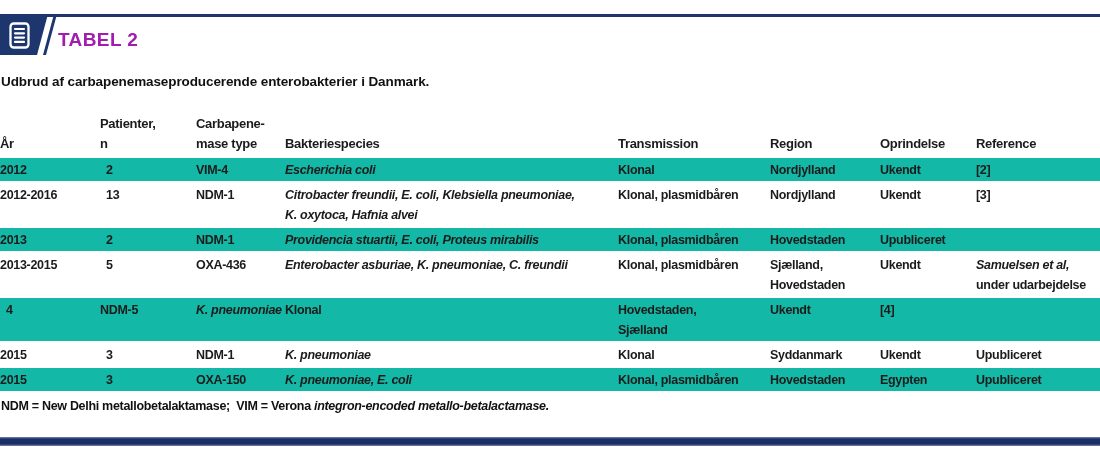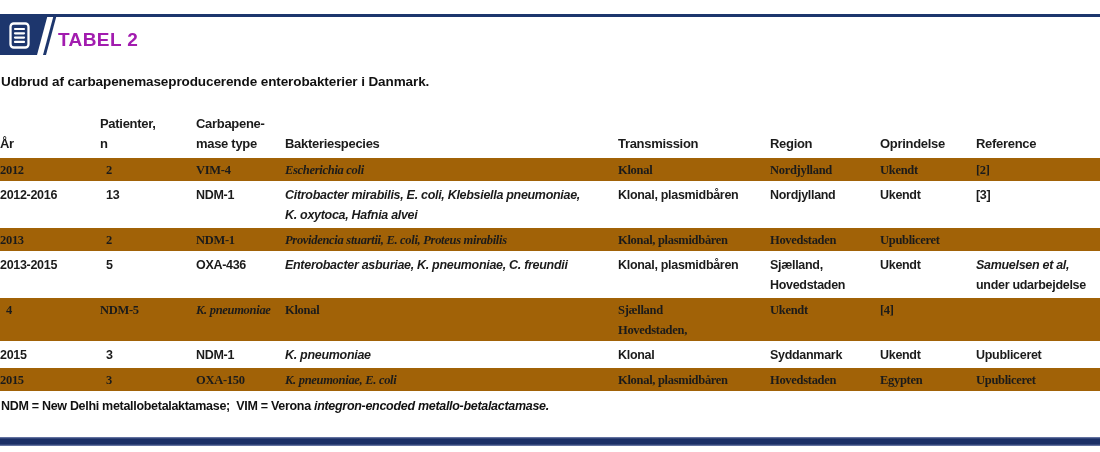--- a/index.html
+++ b/index.html
@@ -32,21 +32,21 @@
     display:grid;
     grid-template-columns:100px 96px 89px 333px 152px 110px 96px 124px;
     align-items:start;
   }
   .thead{height:50px;align-items:end;font-size:13px;}
   .thead .cell{padding-bottom:4px;}
   .cell{padding:2px 6px 1px 0;line-height:20px;white-space:nowrap;}
   .cell.first{}
   .cell.num{padding-left:6px;}
   .trow{border-bottom:2px solid #fff;min-height:23px;}
-  .trow.stripe{background:#a16207;font-family:Liberation Serif, serif;}
+  .trow.stripe{background:#14b8a6;}
   .line{white-space:nowrap;}
   .it{font-style:italic;}
   
   .footnote{
     position:absolute;top:399px;left:1px;
     font-size:12.5px;font-weight:700;letter-spacing:-0.3px;color:#111;
   }
   
   .bottom-rule{
     position:absolute;top:437px;left:0;width:1100px;height:9px;
@@ -136,21 +136,21 @@
           <div class="cell first">
             <div class="line">2012-2016</div>
           </div>
           <div class="cell num">
             <div class="line">13</div>
           </div>
           <div class="cell">
             <div class="line">NDM-1</div>
           </div>
           <div class="cell">
-            <div class="line it">Citrobacter mirabilis, E. coli, Klebsiella pneumoniae,</div>
+            <div class="line it">Citrobacter freundii, E. coli, Klebsiella pneumoniae,</div>
             <div class="line it">K. oxytoca, Hafnia alvei</div>
           </div>
           <div class="cell">
             <div class="line">Klonal, plasmidbåren</div>
           </div>
           <div class="cell">
             <div class="line">Nordjylland</div>
           </div>
           <div class="cell">
             <div class="line">Ukendt</div>
@@ -217,22 +217,22 @@
           <div class="cell">
             <div class="line">NDM-5</div>
           </div>
           <div class="cell">
             <div class="line it">K. pneumoniae</div>
           </div>
           <div class="cell">
             <div class="line">Klonal</div>
           </div>
           <div class="cell">
+            <div class="line">Hovedstaden,</div>
             <div class="line">Sjælland</div>
-            <div class="line">Hovedstaden,</div>
           </div>
           <div class="cell">
             <div class="line">Ukendt</div>
           </div>
           <div class="cell">
             <div class="line">[4]</div>
           </div>
         </div>
         <div class="grid-row trow">
           <div class="cell first">

